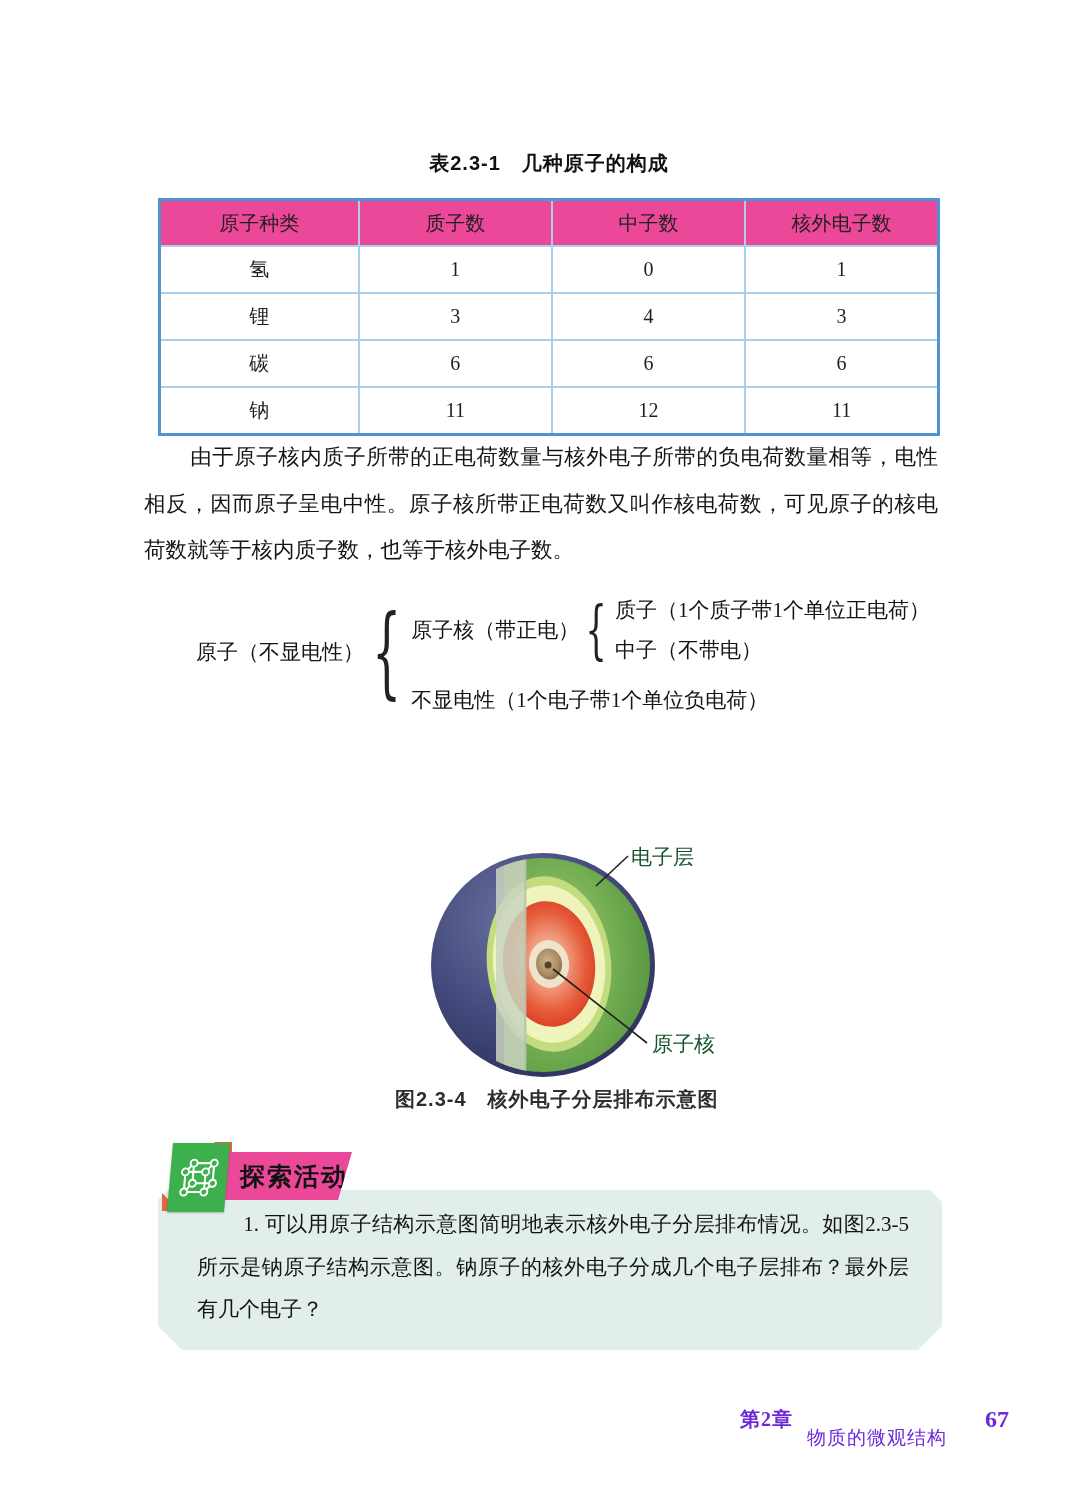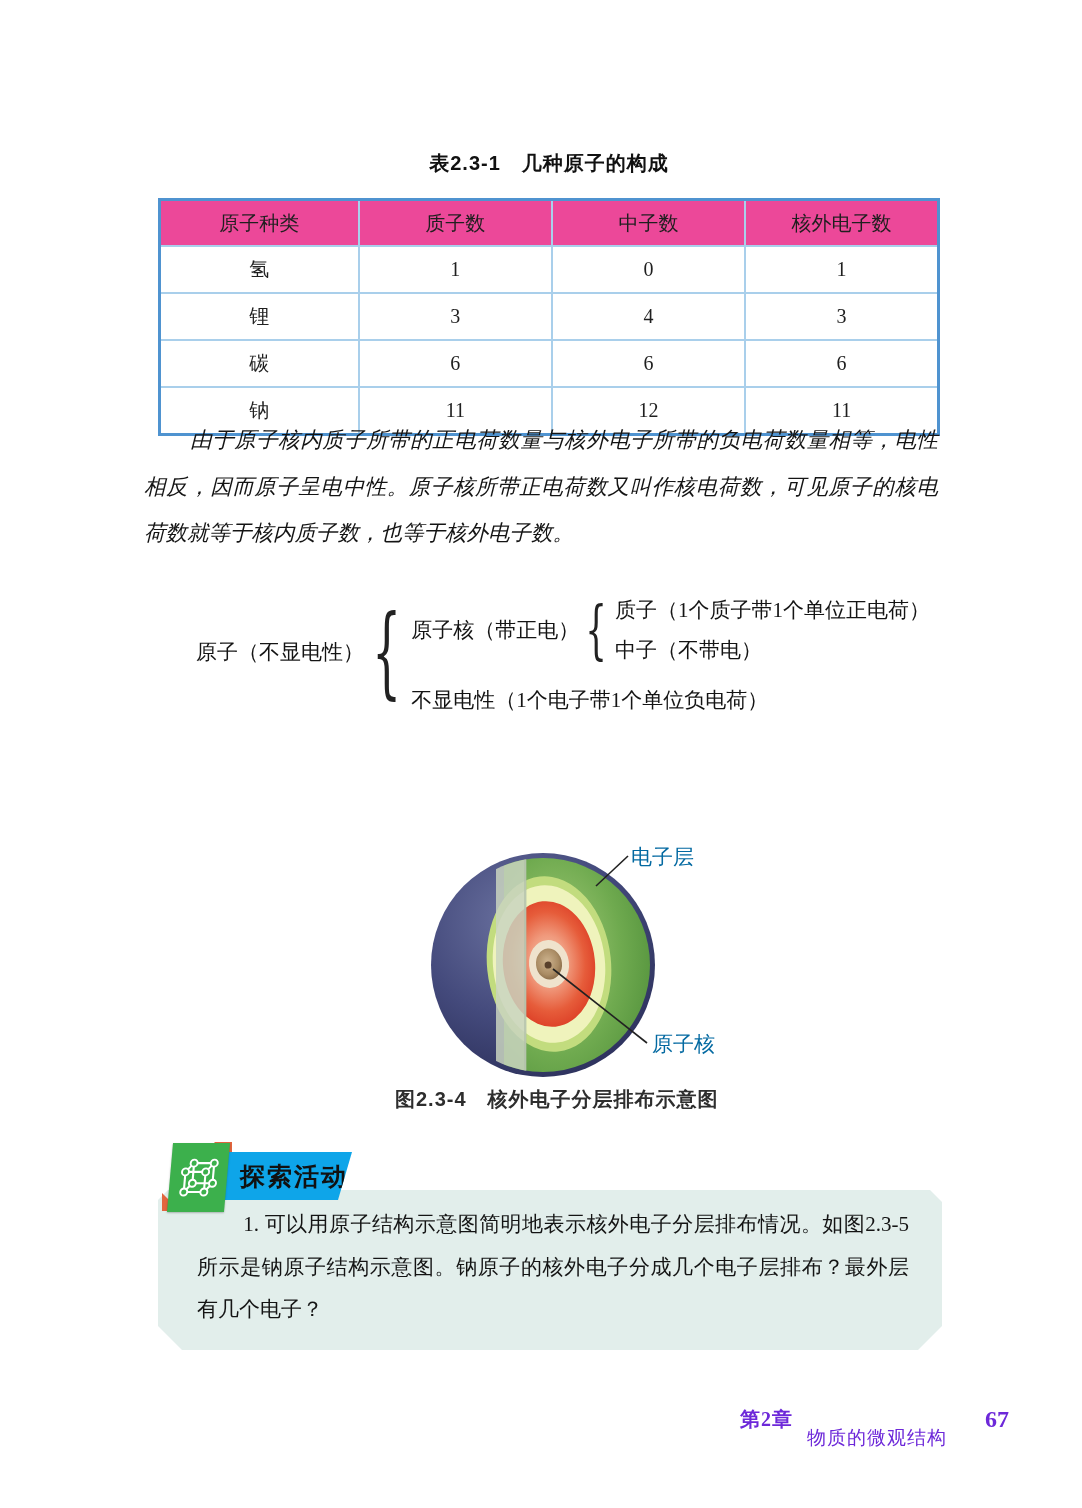--- a/index.html
+++ b/index.html
@@ -29,41 +29,41 @@
     height:43px;color:#1f1f1f;
   }
   table.atoms tr.hdr td{background:#ec4899;height:42px;}
   
   .para{
     position:absolute;left:144px;width:794px;
     font-size:21.5px;line-height:46.5px;
     text-align:justify;text-indent:2.15em;color:#141414;
     margin:0;
   }
-  .para1{top:417px;font-style:italic;}
+  .para1{top:434px;}
   .para2{top:731px;}
   
   .brace-diagram{
     position:absolute;left:196px;top:590px;
     font-size:21px;color:#141414;white-space:nowrap;
   }
   .brc-row{display:flex;align-items:center;}
   .brc-col{display:flex;flex-direction:column;justify-content:center;}
   .brace{
     font-family:"DejaVu Serif",serif;font-weight:400;color:#222;
     display:inline-block;line-height:1;
   }
   .brace.big{font-size:46px;transform:scaleY(2.15);margin:0 10px 0 8px;}
   .brace.small{font-size:34px;transform:scaleY(1.85);margin:0 8px 0 6px;}
   .nucleus-line{line-height:40px;}
   .electron-line{margin-top:16px;}
   
   .atom-svg{position:absolute;left:420px;top:842px;}
   .fig-label{
-    position:absolute;font-size:21px;color:#0369a1;
+    position:absolute;font-size:21px;color:#14532d;
     font-family:"Liberation Serif","DejaVu Serif",serif;
   }
   .lbl-shell{left:631px;top:843px;}
   .lbl-nucleus{left:652px;top:1030px;}
   .fig-caption{
     position:absolute;left:395px;top:1086px;
     font-family:"Liberation Sans","DejaVu Sans",sans-serif;
     font-size:20px;font-weight:600;color:#2e2e2e;letter-spacing:1px;
   }
   
@@ -74,21 +74,21 @@
                       100% calc(100% - 24px),calc(100% - 24px) 100%,
                       24px 100%,0 calc(100% - 24px));
   }
   .activity-text{
     position:absolute;left:197px;top:1203px;width:712px;
     font-size:21px;line-height:42.5px;text-align:justify;
     text-indent:2.2em;color:#141414;margin:0;
   }
   .activity-banner{
     position:absolute;left:180px;top:1152px;width:172px;height:48px;
-    background:#0ea5e9;
+    background:#ec4899;
     clip-path:polygon(0 0,100% 0,calc(100% - 14px) 100%,0 100%);
   }
   .activity-banner .label{
     display:block;padding-left:60px;line-height:48px;
     font-family:"Liberation Sans","DejaVu Sans",sans-serif;
     font-size:25px;font-weight:700;color:#111;letter-spacing:2px;
   }
   .accent{position:absolute;width:18px;height:18px;background:#e2653e;}
   .accent.tr{left:214px;top:1142px;clip-path:polygon(0 0,100% 0,100% 100%);}
   .accent.bl{left:162px;top:1193px;clip-path:polygon(0 0,0 100%,100% 100%);}

